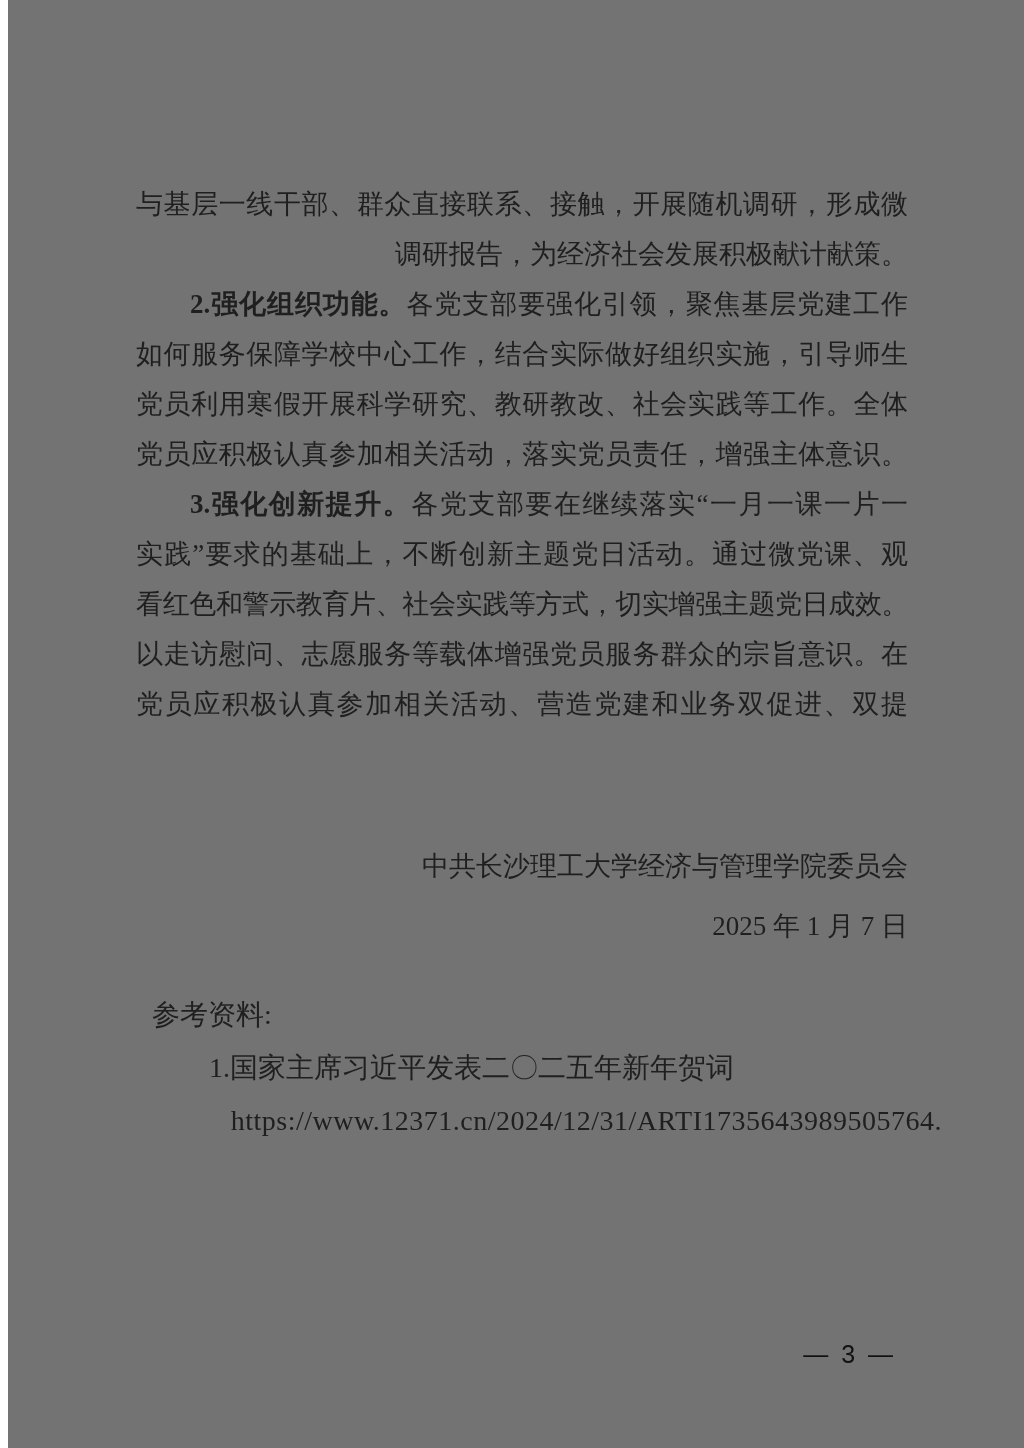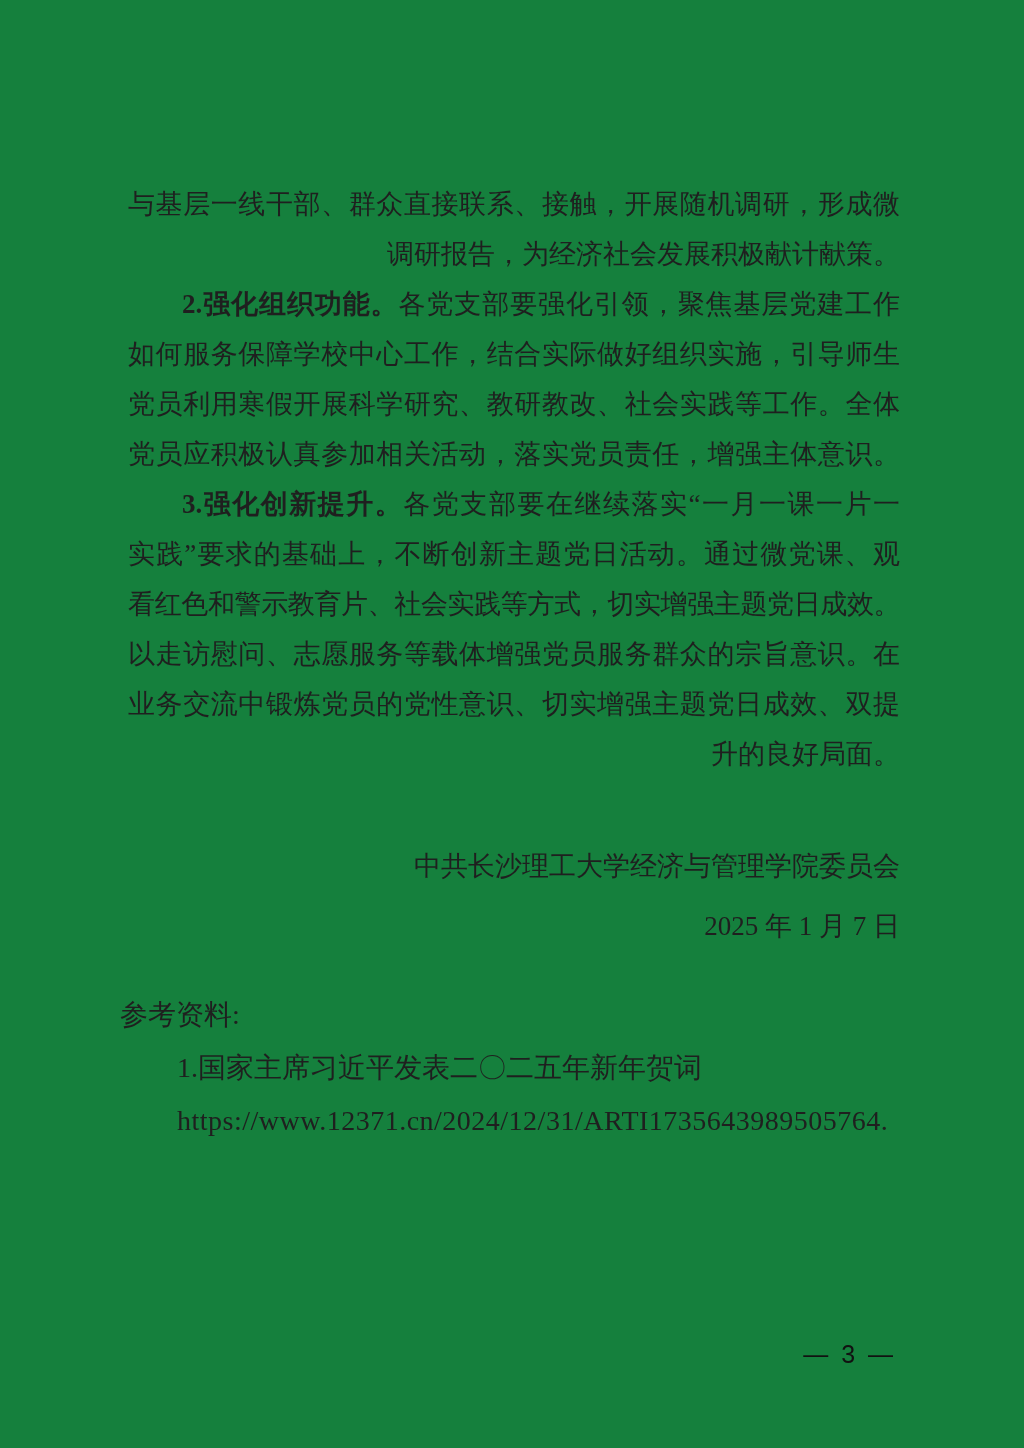--- a/index.html
+++ b/index.html
@@ -11,21 +11,22 @@
     height: 1448px;
     background: #ffffff;
     font-family: "Liberation Serif", "DejaVu Serif", serif;
     color: #1f1f1f;
     position: relative;
     overflow: hidden;
   }
   .page {
     position: absolute;
     inset: 0;
-    background: #15803d;
+    background: #737373;
+    margin-left: 8px;
   }
   .body-text {
     position: absolute;
     left: 128px;
     top: 179px;
     width: 772px;
     font-size: 27px;
     line-height: 50px;
     color: #1f1f1f;
   }
@@ -55,33 +56,34 @@
     width: 772px;
     padding-left: 112px;
     box-sizing: border-box;
     text-align: right;
     font-size: 27px;
     line-height: 60px;
     color: #1f1f1f;
   }
   .refs {
     position: absolute;
-    left: 120px;
+    left: 144px;
     top: 988px;
     width: 790px;
     font-size: 28px;
     line-height: 53px;
     color: #1f1f1f;
   }
   .indent1 {
     padding-left: 57px;
   }
   .ref-url {
     font-family: "Liberation Serif", "DejaVu Serif", serif;
     letter-spacing: 0.5px;
+    text-align: right;
   }
   .page-number {
     position: absolute;
     top: 1340px;
     right: 128px;
     font-size: 25px;
     letter-spacing: 3px;
     color: #111111;
     font-family: "Liberation Sans", "DejaVu Sans", sans-serif;
   }
@@ -95,22 +97,21 @@
     <div class="line j">与基层一线干部、群众直接联系、接触，开展随机调研，形成微</div>
     <div class="line">调研报告，为经济社会发展积极献计献策。</div>
     <div class="line j indent"><span class="lead">2.强化组织功能。</span><span>各党支部要强化引领，聚焦基层党建工作</span></div>
     <div class="line j">如何服务保障学校中心工作，结合实际做好组织实施，引导师生</div>
     <div class="line j">党员利用寒假开展科学研究、教研教改、社会实践等工作。全体</div>
     <div class="line j">党员应积极认真参加相关活动，落实党员责任，增强主体意识。</div>
     <div class="line j indent"><span class="lead">3.强化创新提升。</span><span>各党支部要在继续落实“一月一课一片一</span></div>
     <div class="line j">实践”要求的基础上，不断创新主题党日活动。通过微党课、观</div>
     <div class="line j tight">看红色和警示教育片、社会实践等方式，切实增强主题党日成效。</div>
     <div class="line j">以走访慰问、志愿服务等载体增强党员服务群众的宗旨意识。在</div>
-    <div class="line j">业务交流中锻炼党员的党性意识、切实增强主题党日成效、双提</div>
-    <div class="line">升的良好局面。</div>
+    <div class="line j">党员应积极认真参加相关活动、营造党建和业务双促进、双提</div>
   </div>
 
   <div class="sign-block">
     <div class="signature">中共长沙理工大学经济与管理学院委员会</div>
     <div class="date">2025 年 1 月 7 日</div>
   </div>
 
   <div class="refs">
     <div class="ref-title">参考资料:</div>
     <div class="ref-item indent1">1.国家主席习近平发表二〇二五年新年贺词</div>

